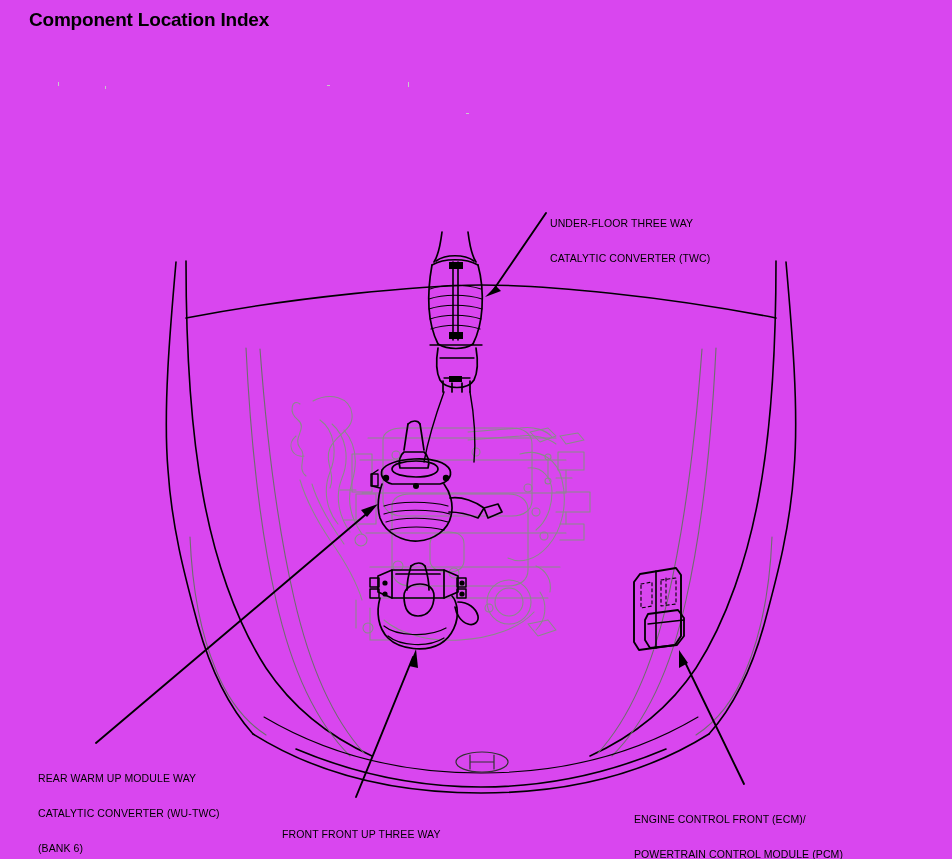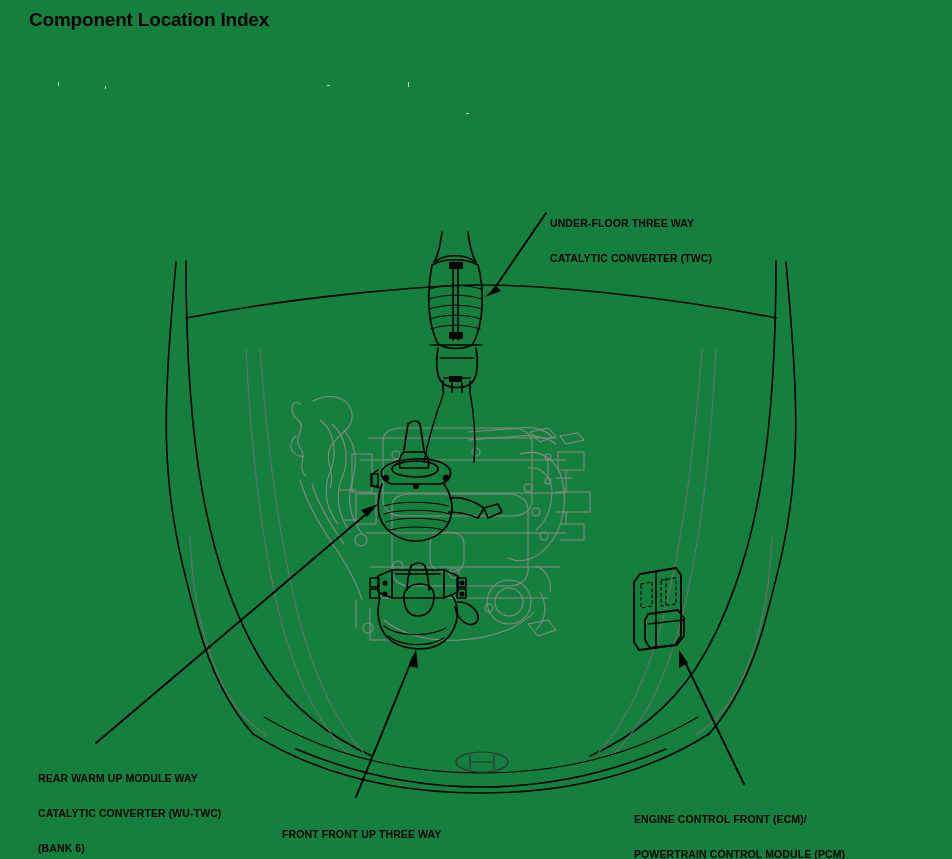--- a/index.html
+++ b/index.html
@@ -9,37 +9,37 @@
     background: #ffffff;
   }
   body {
     font-family: "Liberation Sans", sans-serif;
     color: #000;
   }
   #page {
     position: relative;
     width: 952px;
     height: 859px;
-    background: #15803d;
+    background: #d946ef;
     overflow: hidden;
   }
   #page-title {
     position: absolute;
     left: 29px;
     top: 9px;
     font-size: 19px;
     font-weight: bold;
     letter-spacing: -0.2px;
     color: #000;
     white-space: nowrap;
   }
   .callout {
     position: absolute;
     font-size: 10.5px;
-    font-weight: bold;
+    font-weight: normal;
     line-height: 11.8px;
     letter-spacing: 0.1px;
     color: #000;
     white-space: pre;
   }
   .callout .ln { display: block; }
   #callout-underfloor { left: 550px; top: 194px; }
   #callout-rear       { left: 38px;  top: 749px; }
   #callout-front      { left: 282px; top: 805px; }
   #callout-ecm        { left: 634px; top: 790px; }

